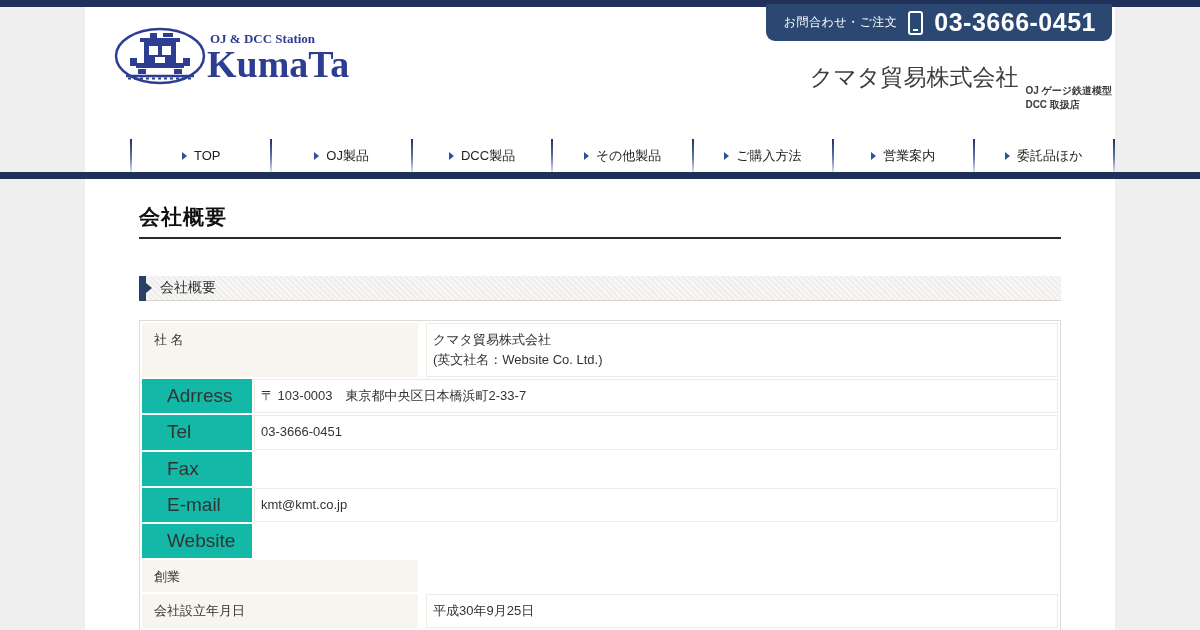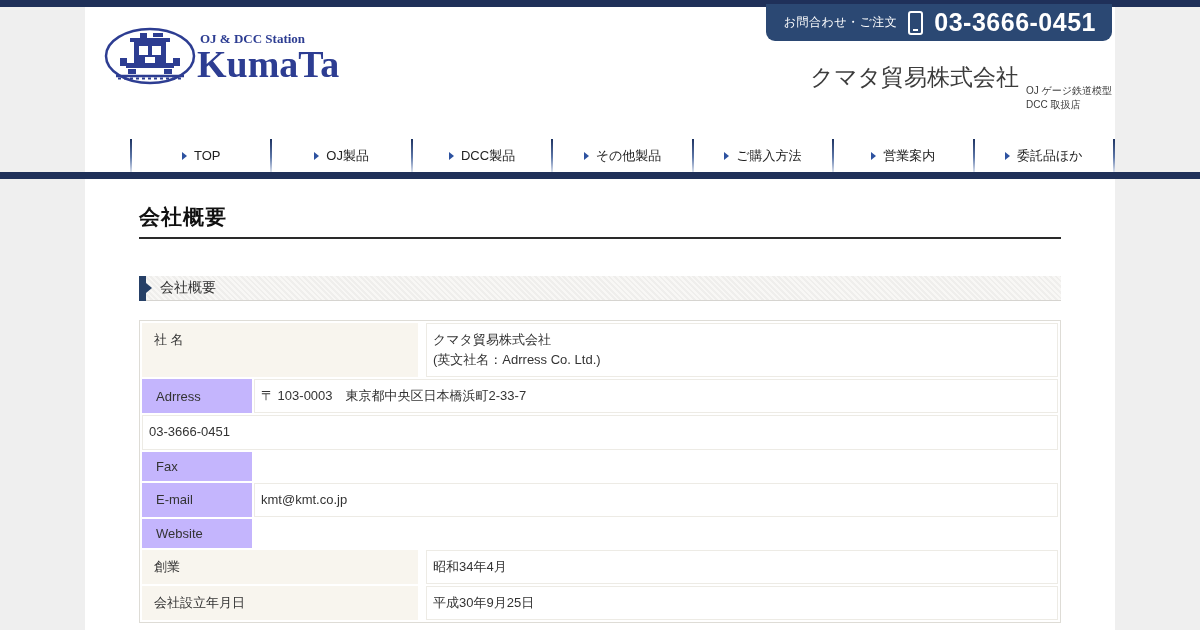--- a/index.html
+++ b/index.html
@@ -13,39 +13,39 @@
   .top-strip {
     position: absolute; top: 0; left: 0; width: 1200px; height: 7px;
     background: #1f3059; z-index: 3;
   }
   .page-col {
     position: absolute; left: 85px; top: 0; width: 1030px; height: 630px;
     background: #ffffff;
   }
   
   .header { position: relative; height: 179px; }
-  .logo { position: absolute; left: 17px; top: 26px; cursor: pointer; }
+  .logo { position: absolute; left: 27px; top: 26px; cursor: pointer; }
   .contact-badge {
     position: absolute; right: 3px; top: 4px; height: 37px;
     background: #2b4873; border-radius: 0 0 9px 9px;
     display: flex; align-items: center; gap: 11px;
     padding: 0 16px 0 18px; color: #fff; cursor: pointer; z-index: 4;
   }
   .contact-badge .cb-label { font-size: 12px; letter-spacing: 0.5px; }
   .contact-badge .cb-phone { font-size: 25px; font-weight: bold; letter-spacing: 0.5px; }
   .phone-icon { display: inline-block; width: 15px; height: 24px;
     border: 2px solid #fff; border-radius: 3px; position: relative; }
   .phone-icon::after { content: ""; position: absolute; left: 3px; right: 3px; bottom: 1.5px;
     height: 2px; background: #fff; }
   .company-line {
     position: absolute; right: 3px; top: 44px;
     display: flex; align-items: center; gap: 7px;
   }
   .company-name { font-size: 23px; color: #3c3c3c; }
-  .company-tags { font-size: 10px; font-weight: normal; color: #3a3a3a; line-height: 1.35; margin-top: 40px; }
+  .company-tags { font-size: 10px; font-weight: bold; color: #3a3a3a; line-height: 1.35; margin-top: 40px; }
   
   .nav { position: absolute; left: 0; right: 0; bottom: 7px; height: 33px; display: flex; margin-left: 45px; }
   .nav-sep { width: 2px; height: 33px; flex: 0 0 2px;
     background: linear-gradient(to bottom, #1c3261 0%, #5d77a8 55%, #dde3ef 100%); }
   .nav-item { flex: 1 1 0; display: flex; align-items: center; justify-content: center;
     gap: 7px; font-size: 13px; color: #222; cursor: pointer; white-space: nowrap; }
   .tri { width: 0; height: 0; border-left: 5px solid #2d52a0;
     border-top: 4px solid transparent; border-bottom: 4px solid transparent; }
   .nav-bar { position: absolute; left: -85px; width: 1200px; top: 172px; height: 7px;
     background: #1f3059; }
@@ -70,22 +70,22 @@
     display: flex; flex-direction: column; gap: 2px; }
   .trow { display: flex; gap: 8px; }
   .cell-label { width: 276px; flex: 0 0 276px; background: #f8f5ee;
     padding: 8px 12px 6px 12px; font-size: 13px; color: #333; }
   .cell-value { flex: 1 1 auto; background: #fff; border: 1px solid #edebe5;
     padding: 6px 6px; font-size: 13px; color: #333;
     display: flex; flex-direction: column; justify-content: center; min-height: 29px;
     line-height: 1.55; }
   .row-group { flex: 1 1 auto; display: flex; flex-direction: column; gap: 2px; }
   .sub-row { display: flex; gap: 2px; }
-  .sub-label { width: 110px; flex: 0 0 110px; background: #c4b5fd;
-    padding: 6px 14px; font-size: 13px; color: #333;
+  .sub-label { width: 110px; flex: 0 0 110px; background: #14b8a6;
+    padding: 6px 25px; font-size: 19px; color: #333;
     display: flex; align-items: center; min-height: 29px; }
   .simple { min-height: 29px; }
 </style>
 </head>
 <body>
 
 <div class="top-strip"></div>
 
 <div class="page-col">
 
@@ -179,49 +179,49 @@
       <span class="section-marker"></span>
       <span class="section-label">会社概要</span>
     </div>
 
     <div class="tbl">
 
       <div class="trow">
         <div class="cell-label">社 名</div>
         <div class="cell-value">
           <span>クマタ貿易株式会社</span>
-          <span>(英文社名：Adrress Co. Ltd.)</span>
+          <span>(英文社名：Website Co. Ltd.)</span>
         </div>
       </div>
 
       <div class="trow">
         <div class="row-group">
           <div class="sub-row">
             <div class="sub-label">Adrress</div>
             <div class="cell-value simple">〒 103-0003　東京都中央区日本橋浜町2-33-7</div>
           </div>
           <div class="sub-row">
+            <div class="sub-label">Tel</div>
             <div class="cell-value simple">03-3666-0451</div>
           </div>
           <div class="sub-row">
             <div class="sub-label">Fax</div>
           </div>
           <div class="sub-row">
             <div class="sub-label">E-mail</div>
             <div class="cell-value simple">kmt@kmt.co.jp</div>
           </div>
           <div class="sub-row">
             <div class="sub-label">Website</div>
           </div>
         </div>
       </div>
 
       <div class="trow">
         <div class="cell-label">創業</div>
-        <div class="cell-value simple">昭和34年4月</div>
       </div>
 
       <div class="trow">
         <div class="cell-label">会社設立年月日</div>
         <div class="cell-value simple">平成30年9月25日</div>
       </div>
 
     </div>
   </div>
 </div>

